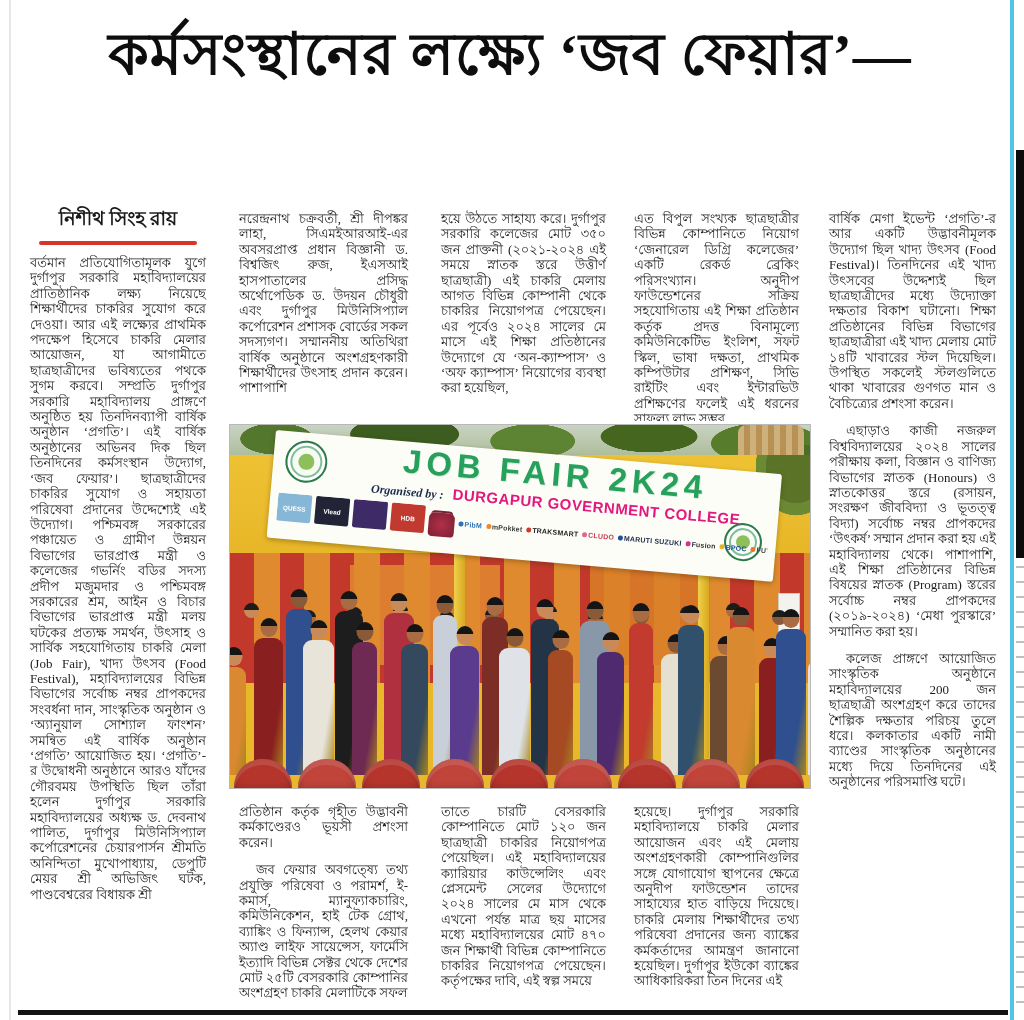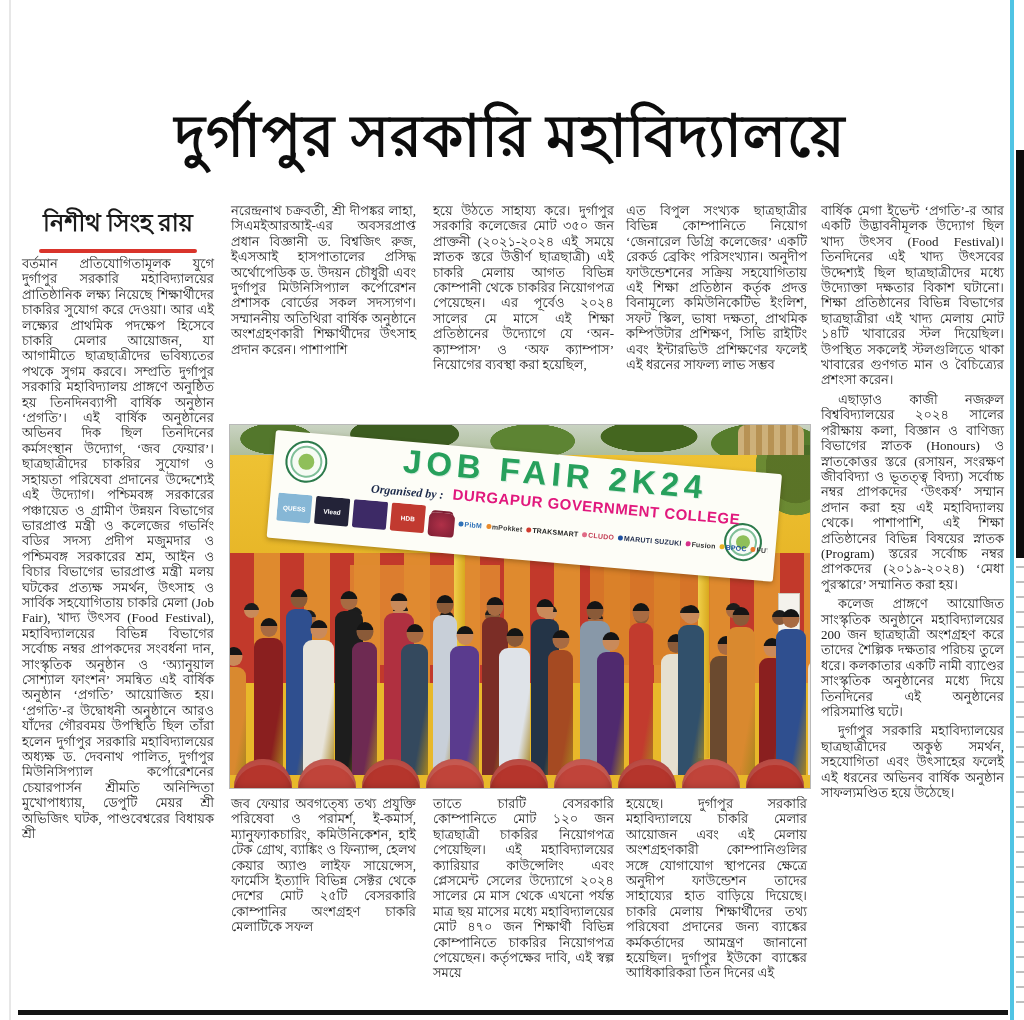--- a/index.html
+++ b/index.html
@@ -15,28 +15,28 @@
   #adjacent-text-sliver { left:1016px; top:566px; width:8px; height:440px;
       background:repeating-linear-gradient(#8a8a8a 0 2px, transparent 2px 15px); opacity:.55; }
   #bottom-rule { left:18px; top:1010px; width:990px; height:5px; background:#141414; }
 
   
   #headline { left:16px; top:14px; width:988px; text-align:center;
       font-weight:bold; font-size:58px; line-height:82px; color:#0d0d0d; letter-spacing:1px; }
 
   
   #byline-wrap { left:18px; top:204px; width:200px; text-align:center; }
-  #byline { font-size:24px; font-weight:bold; color:#1a1a1a; }
+  #byline { font-size:19px; font-weight:bold; color:#1a1a1a; }
   #byline-underline { width:158px; height:4px; background:#d9342b; margin:5px auto 0 auto; border-radius:2px; }
 
   
   .col { font-size:13px; line-height:15.4px; text-align:justify; overflow:hidden; color:#1c1c1c; }
-  .col .para { margin:4px; }
+  .col .para { margin:12px; }
   .col .para + .para { text-indent:1.3em; }
-  #col1        { left:18px;  top:252px; width:200px; height:752px; }
+  #col1        { left:18px;  top:243px; width:200px; height:752px; }
   #col2-top    { left:227px; top:199px; width:193px; height:222px; }
   #col3-top    { left:429px; top:199px; width:189px; height:222px; }
   #col4-top    { left:622px; top:199px; width:189px; height:222px; }
   #col5        { left:817px; top:199px; width:191px; height:806px; }
   #col2-bottom { left:227px; top:792px; width:193px; height:214px; }
   #col3-bottom { left:429px; top:792px; width:189px; height:214px; }
   #col4-bottom { left:622px; top:792px; width:189px; height:214px; }
 
   
   #photo { left:229px; top:424px; width:582px; height:365px; border:1px solid #b9b9b9;
@@ -106,22 +106,21 @@
 </head>
 <body>
 
 <div class="abs" id="left-edge-rule"></div>
 <div class="abs" id="cyan-rule"></div>
 <div class="abs" id="adjacent-black-block"></div>
 <div class="abs" id="adjacent-text-sliver"></div>
 <div class="abs" id="bottom-rule"></div>
 
 <h1 class="abs" id="headline">
-  <br>
-  <span>দুর্গাপুর সরকারি মহাবিদ্যালয়ে</span>
+  <span>কর্মসংস্থানের লক্ষ্যে ‘জব ফেয়ার’—</span><br>
 </h1>
 
 <div class="abs" id="byline-wrap">
   <div id="byline">নিশীথ সিংহ রায়</div>
   <div id="byline-underline"></div>
 </div>
 
 <div class="abs col" id="col1">
     <p class="para">বর্তমান প্রতিযোগিতামূলক যুগে দুর্গাপুর সরকারি মহাবিদ্যালয়ের প্রাতিষ্ঠানিক লক্ষ্য নিয়েছে শিক্ষার্থীদের চাকরির সুযোগ করে দেওয়া। আর এই লক্ষ্যের প্রাথমিক পদক্ষেপ হিসেবে চাকরি মেলার আয়োজন, যা আগামীতে ছাত্রছাত্রীদের ভবিষ্যতের পথকে সুগম করবে। সম্প্রতি দুর্গাপুর সরকারি মহাবিদ্যালয় প্রাঙ্গণে অনুষ্ঠিত হয় তিনদিনব্যাপী বার্ষিক অনুষ্ঠান ‘প্রগতি’। এই বার্ষিক অনুষ্ঠানের অভিনব দিক ছিল তিনদিনের কর্মসংস্থান উদ্যোগ, ‘জব ফেয়ার’। ছাত্রছাত্রীদের চাকরির সুযোগ ও সহায়তা পরিষেবা প্রদানের উদ্দেশ্যেই এই উদ্যোগ। পশ্চিমবঙ্গ সরকারের পঞ্চায়েত ও গ্রামীণ উন্নয়ন বিভাগের ভারপ্রাপ্ত মন্ত্রী ও কলেজের গভর্নিং বডির সদস্য প্রদীপ মজুমদার ও পশ্চিমবঙ্গ সরকারের শ্রম, আইন ও বিচার বিভাগের ভারপ্রাপ্ত মন্ত্রী মলয় ঘটকের প্রত্যক্ষ সমর্থন, উৎসাহ ও সার্বিক সহযোগিতায় চাকরি মেলা (Job Fair), খাদ্য উৎসব (Food Festival), মহাবিদ্যালয়ের বিভিন্ন বিভাগের সর্বোচ্চ নম্বর প্রাপকদের সংবর্ধনা দান, সাংস্কৃতিক অনুষ্ঠান ও ‘অ্যানুয়াল সোশ্যাল ফাংশন’ সমন্বিত এই বার্ষিক অনুষ্ঠান ‘প্রগতি’ আয়োজিত হয়। ‘প্রগতি’-র উদ্বোধনী অনুষ্ঠানে আরও যাঁদের গৌরবময় উপস্থিতি ছিল তাঁরা হলেন দুর্গাপুর সরকারি মহাবিদ্যালয়ের অধ্যক্ষ ড. দেবনাথ পালিত, দুর্গাপুর মিউনিসিপ্যাল কর্পোরেশনের চেয়ারপার্সন শ্রীমতি অনিন্দিতা মুখোপাধ্যায়, ডেপুটি মেয়র শ্রী অভিজিৎ ঘটক, পাণ্ডবেশ্বরের বিধায়ক শ্রী</p>
   </div>
@@ -131,23 +130,23 @@
 <div class="abs col" id="col3-top">
     <p class="para">হয়ে উঠতে সাহায্য করে। দুর্গাপুর সরকারি কলেজের মোট ৩৫০ জন প্রাক্তনী (২০২১-২০২৪ এই সময়ে স্নাতক স্তরে উত্তীর্ণ ছাত্রছাত্রী) এই চাকরি মেলায় আগত বিভিন্ন কোম্পানী থেকে চাকরির নিয়োগপত্র পেয়েছেন। এর পূর্বেও ২০২৪ সালের মে মাসে এই শিক্ষা প্রতিষ্ঠানের উদ্যোগে যে ‘অন-ক্যাম্পাস’ ও ‘অফ ক্যাম্পাস’ নিয়োগের ব্যবস্থা করা হয়েছিল,</p>
   </div>
 <div class="abs col" id="col4-top">
     <p class="para">এত বিপুল সংখ্যক ছাত্রছাত্রীর বিভিন্ন কোম্পানিতে নিয়োগ ‘জেনারেল ডিগ্রি কলেজের’ একটি রেকর্ড ব্রেকিং পরিসংখ্যান। অনুদীপ ফাউন্ডেশনের সক্রিয় সহযোগিতায় এই শিক্ষা প্রতিষ্ঠান কর্তৃক প্রদত্ত বিনামূল্যে কমিউনিকেটিভ ইংলিশ, সফট স্কিল, ভাষা দক্ষতা, প্রাথমিক কম্পিউটার প্রশিক্ষণ, সিভি রাইটিং এবং ইন্টারভিউ প্রশিক্ষণের ফলেই এই ধরনের সাফল্য লাভ সম্ভব</p>
   </div>
 <div class="abs col" id="col5">
     <p class="para">বার্ষিক মেগা ইভেন্ট ‘প্রগতি’-র আর একটি উদ্ভাবনীমূলক উদ্যোগ ছিল খাদ্য উৎসব (Food Festival)। তিনদিনের এই খাদ্য উৎসবের উদ্দেশ্যই ছিল ছাত্রছাত্রীদের মধ্যে উদ্যোক্তা দক্ষতার বিকাশ ঘটানো। শিক্ষা প্রতিষ্ঠানের বিভিন্ন বিভাগের ছাত্রছাত্রীরা এই খাদ্য মেলায় মোট ১৪টি খাবারের স্টল দিয়েছিল। উপস্থিত সকলেই স্টলগুলিতে থাকা খাবারের গুণগত মান ও বৈচিত্র্যের প্রশংসা করেন।</p>
     <p class="para">এছাড়াও কাজী নজরুল বিশ্ববিদ্যালয়ের ২০২৪ সালের পরীক্ষায় কলা, বিজ্ঞান ও বাণিজ্য বিভাগের স্নাতক (Honours) ও স্নাতকোত্তর স্তরে (রসায়ন, সংরক্ষণ জীববিদ্যা ও ভূতত্ত্ব বিদ্যা) সর্বোচ্চ নম্বর প্রাপকদের ‘উৎকর্ষ’ সম্মান প্রদান করা হয় এই মহাবিদ্যালয় থেকে। পাশাপাশি, এই শিক্ষা প্রতিষ্ঠানের বিভিন্ন বিষয়ের স্নাতক (Program) স্তরের সর্বোচ্চ নম্বর প্রাপকদের (২০১৯-২০২৪) ‘মেধা পুরস্কারে’ সম্মানিত করা হয়।</p>
     <p class="para">কলেজ প্রাঙ্গণে আয়োজিত সাংস্কৃতিক অনুষ্ঠানে মহাবিদ্যালয়ের 200 জন ছাত্রছাত্রী অংশগ্রহণ করে তাদের শৈল্পিক দক্ষতার পরিচয় তুলে ধরে। কলকাতার একটি নামী ব্যাণ্ডের সাংস্কৃতিক অনুষ্ঠানের মধ্যে দিয়ে তিনদিনের এই অনুষ্ঠানের পরিসমাপ্তি ঘটে।</p>
-    <p class="para">দুর্গাপুর সরকারি মহাবিদ্যালয়ের ছাত্রছাত্রীদের অকুণ্ঠ সমর্থন, সহযোগিতা এবং উৎসাহের ফলেই এই ধরনের অভিনব বার্ষিক অনুষ্ঠান সাফল্যমণ্ডিত হয়ে উঠেছে।</p>
   </div>
 <div class="abs col" id="col2-bottom">
+    <p class="para">প্রতিষ্ঠান কর্তৃক গৃহীত উদ্ভাবনী কর্মকাণ্ডেরও ভূয়সী প্রশংসা করেন।</p>
     <p class="para">জব ফেয়ার অবগত্ষ্যে তথ্য প্রযুক্তি পরিষেবা ও পরামর্শ, ই-কমার্স, ম্যানুফ্যাকচারিং, কমিউনিকেশন, হাই টেক গ্রোথ, ব্যাঙ্কিং ও ফিন্যান্স, হেলথ কেয়ার অ্যাণ্ড লাইফ সায়েন্সেস, ফার্মেসি ইত্যাদি বিভিন্ন সেক্টর থেকে দেশের মোট ২৫টি বেসরকারি কোম্পানির অংশগ্রহণ চাকরি মেলাটিকে সফল</p>
   </div>
 <div class="abs col" id="col3-bottom">
     <p class="para">তাতে চারটি বেসরকারি কোম্পানিতে মোট ১২০ জন ছাত্রছাত্রী চাকরির নিয়োগপত্র পেয়েছিল। এই মহাবিদ্যালয়ের ক্যারিয়ার কাউন্সেলিং এবং প্লেসমেন্ট সেলের উদ্যোগে ২০২৪ সালের মে মাস থেকে এখনো পর্যন্ত মাত্র ছয় মাসের মধ্যে মহাবিদ্যালয়ের মোট ৪৭০ জন শিক্ষার্থী বিভিন্ন কোম্পানিতে চাকরির নিয়োগপত্র পেয়েছেন। কর্তৃপক্ষের দাবি, এই স্বল্প সময়ে</p>
   </div>
 <div class="abs col" id="col4-bottom">
     <p class="para">হয়েছে। দুর্গাপুর সরকারি মহাবিদ্যালয়ে চাকরি মেলার আয়োজন এবং এই মেলায় অংশগ্রহণকারী কোম্পানিগুলির সঙ্গে যোগাযোগ স্থাপনের ক্ষেত্রে অনুদীপ ফাউন্ডেশন তাদের সাহায্যের হাত বাড়িয়ে দিয়েছে। চাকরি মেলায় শিক্ষার্থীদের তথ্য পরিষেবা প্রদানের জন্য ব্যাঙ্কের কর্মকর্তাদের আমন্ত্রণ জানানো হয়েছিল। দুর্গাপুর ইউকো ব্যাঙ্কের আধিকারিকরা তিন দিনের এই</p>
   </div>
 
 <div class="abs" id="photo">

